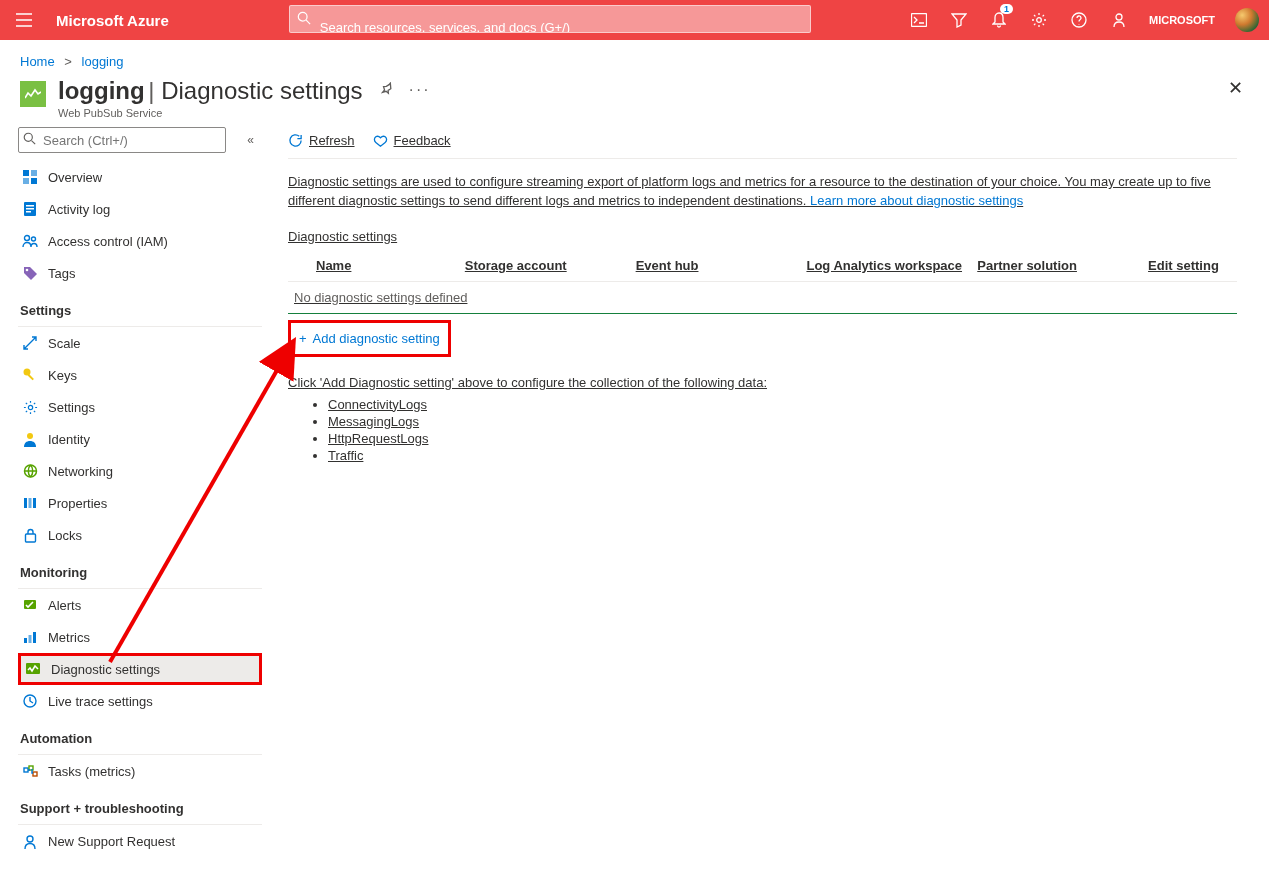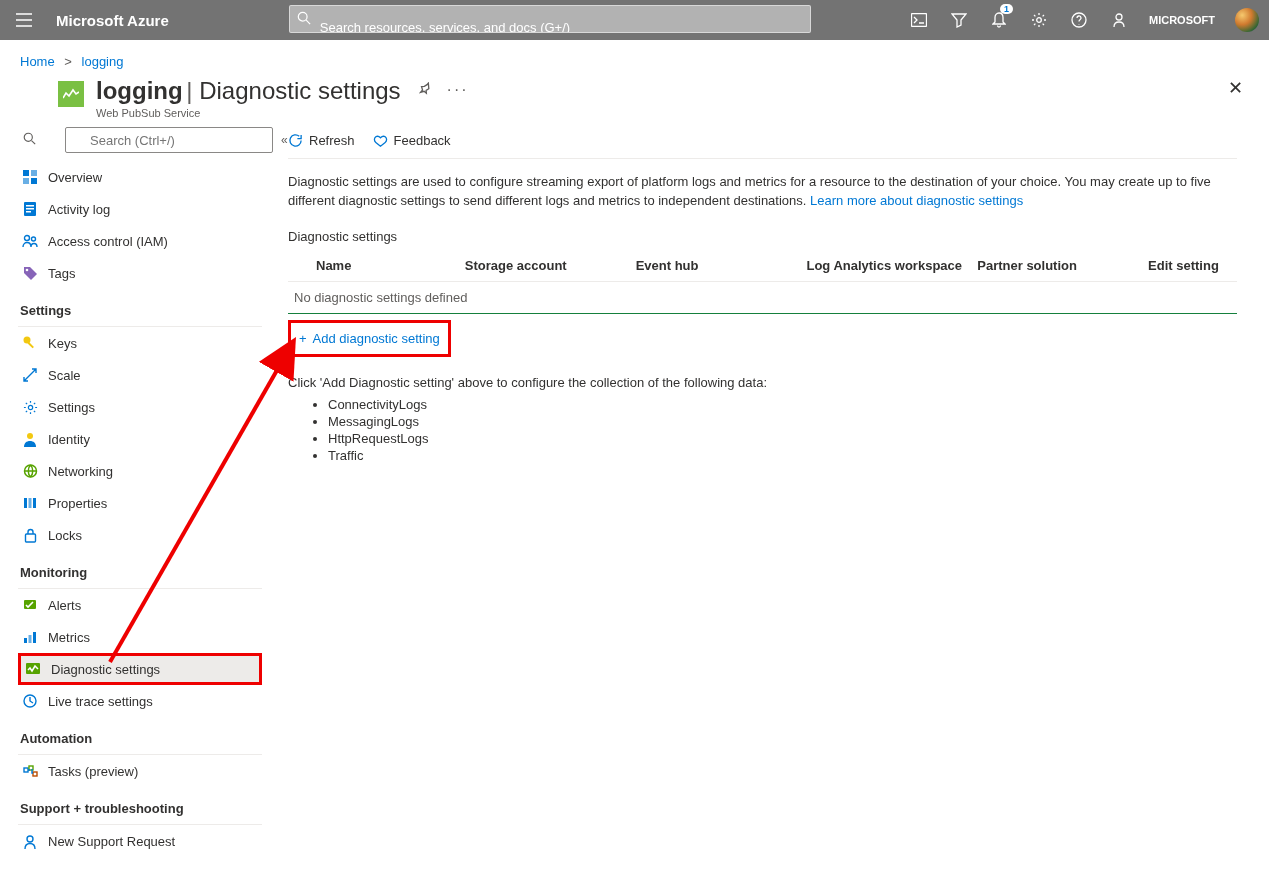--- a/index.html
+++ b/index.html
@@ -1,64 +1,64 @@
 <!DOCTYPE html>
 <html><head>
 <meta charset="utf-8">
 <style>
 * { box-sizing: border-box; margin: 0; padding: 0; }
 body { font-family: "Segoe UI", -apple-system, sans-serif; font-size: 13px; color: #323130; background: #fff; width: 1269px; height: 881px; overflow: hidden; position: relative; }
 
 
-.top-header { background: #737373; height: 40px; display: flex; align-items: center; color: #fff; }
+.top-header { background: #ef4444; height: 40px; display: flex; align-items: center; color: #fff; }
 .hamburger { width: 48px; display: flex; align-items: center; justify-content: center; cursor: pointer; }
 .brand { font-weight: 600; font-size: 15px; padding: 0 20px 0 8px; }
 .search-wrapper { flex: 0 0 522px; margin-left: 100px; }
 .search-input { width: 100%; height: 28px; background: rgba(255,255,255,0.45); border: 1px solid rgba(255,255,255,0.5); border-radius: 2px; color: #fff; padding: 16px 8px 0 30px; font-size: 13px; position: relative; }
 .search-box { position: relative; }
 .search-icon { position: absolute; left: 8px; top: 6px; color: #fff; font-size: 14px; }
 .search-input::placeholder { color: #fff; }
 .header-icons { margin-left: auto; display: flex; align-items: center; }
 .hicon { width: 40px; height: 40px; display: flex; align-items: center; justify-content: center; cursor: pointer; position: relative; }
 .badge { position: absolute; top: 4px; right: 6px; background: #fff; color: #0078d4; border-radius: 8px; font-size: 9px; padding: 0 4px; font-weight: 600; }
 .tenant { font-size: 11px; font-weight: 700; padding: 0 10px; }
 .avatar { width: 24px; height: 24px; border-radius: 50%; background: radial-gradient(circle at 30% 30%, #f6c96e, #d07a2f 40%, #336633 75%, #123456); margin: 0 10px; }
 
 
 .breadcrumb { padding: 14px 20px 8px; font-size: 13px; }
 .breadcrumb a { color: #0078d4; text-decoration: none; }
 .breadcrumb .sep { color: #605e5c; padding: 0 6px; }
 
 
-.title-row { display: flex; align-items: flex-start; padding: 0 20px 8px; margin-left: 38px; }
+.title-row { display: flex; align-items: flex-start; padding: 0 20px 8px; }
 .resource-icon { width: 26px; height: 26px; background: #7ac043; display: flex; align-items: center; justify-content: center; margin-right: 12px; margin-top: 4px; }
 .resource-icon svg { stroke: #fff; }
 .title-main { font-size: 24px; font-weight: 600; }
 .title-sep { font-weight: 300; color: #605e5c; }
 .title-sub { font-size: 11px; color: #605e5c; margin-top: 2px; }
 .title-actions { display: flex; align-items: center; gap: 14px; margin-left: 18px; margin-top: 4px; color: #605e5c; }
 .close-btn { margin-left: auto; font-size: 18px; cursor: pointer; color: #323130; padding-right: 6px; }
 
 
 .body-wrap { display: flex; padding: 0 0 0 18px; }
 .sidebar { width: 244px; flex-shrink: 0; }
 .side-search-row { display: flex; align-items: center; margin-bottom: 8px; }
-.side-search { border: 1px solid #8a8886; height: 26px; flex: 1; padding: 0 6px 0 24px; font-size: 13px; border-radius: 2px; margin-left: 47px; }
+.side-search { border: 1px solid #8a8886; height: 26px; flex: 1; padding: 0 6px 0 24px; font-size: 13px; border-radius: 2px; }
 .side-search-box { position: relative; flex: 1; }
 .side-search-icon { position: absolute; left: 5px; top: 5px; color: #605e5c; }
 .collapse-btn { padding: 0 8px; cursor: pointer; color: #605e5c; font-size: 12px; }
 
 .nav-group-label { font-size: 13px; font-weight: 600; padding: 14px 0 4px 2px; }
 .nav-hr { border: none; border-top: 1px solid #edebe9; margin: 4px 0 0; }
 .nav-item { display: flex; align-items: center; height: 32px; padding-left: 2px; cursor: pointer; font-size: 13px; }
 .nav-item.active { background: #edebe9; }
 .nav-icon { width: 20px; display: flex; justify-content: center; margin-right: 8px; font-size: 14px; }
 .red-box { border: 3px solid #e00; }
 
-.content { flex: 1; padding-left: 26px; padding-right: 32px; }
+.content { flex: 1; padding-left: 26px; padding-right: 32px; text-decoration: underline; }
 .toolbar { display: flex; align-items: center; gap: 18px; padding: 6px 0 10px; }
 .tool-btn { display: inline-flex; align-items: center; gap: 6px; cursor: pointer; color: #323130; font-size: 13px; }
 .tool-btn svg, .tool-btn .icn { color: #0078d4; }
 .content-hr { border: none; border-top: 1px solid #edebe9; margin-bottom: 14px; }
 
 .desc { font-size: 13px; line-height: 1.45; max-width: 940px; }
 .desc a { color: #0078d4; text-decoration: none; }
 
 .table-label { font-size: 13px; margin-top: 18px; margin-bottom: 6px; }
 table.ds { width: 100%; border-collapse: collapse; font-size: 13px; }
@@ -224,34 +224,34 @@
             </svg>
           </span>
           <span>Tags</span>
         </div>
       </div>
     <div id="nav-groups-container">
         <div class="nav-group-label">Settings</div>
         <hr class="nav-hr">
         <div class="nav-item">
           <span class="nav-icon">
+            <svg width="14" height="14" viewBox="0 0 14 14" fill="none" stroke="#0078d4" stroke-width="1.4">
+              <path d="M1 13L13 1M9 1h4v4M5 13H1V9"></path>
+            </svg>
+          </span>
+          <span>Scale</span>
+        </div>
+        <div class="nav-item">
+          <span class="nav-icon">
             <svg width="14" height="14" viewBox="0 0 14 14">
               <circle cx="4" cy="4" r="3.5" fill="#f2c811"></circle>
               <rect x="6" y="6" width="7" height="2" fill="#f2c811" transform="rotate(45 6 6)"></rect>
             </svg>
           </span>
           <span>Keys</span>
-        </div>
-        <div class="nav-item">
-          <span class="nav-icon">
-            <svg width="14" height="14" viewBox="0 0 14 14" fill="none" stroke="#0078d4" stroke-width="1.4">
-              <path d="M1 13L13 1M9 1h4v4M5 13H1V9"></path>
-            </svg>
-          </span>
-          <span>Scale</span>
         </div>
         <div class="nav-item">
           <span class="nav-icon">
             <svg width="15" height="15" viewBox="0 0 16 16" fill="none" stroke="#0078d4" stroke-width="1.3">
               <circle cx="8" cy="8" r="2.3"></circle>
               <path d="M8 1v2M8 13v2M1 8h2M13 8h2M3 3l1.4 1.4M11.6 11.6L13 13M13 3l-1.4 1.4M4.4 11.6L3 13"></path>
             </svg>
           </span>
           <span>Settings</span>
         </div>
@@ -335,21 +335,21 @@
         <hr class="nav-hr">
         <div class="nav-item">
           <span class="nav-icon">
             <svg width="15" height="13" viewBox="0 0 15 13" fill="none" stroke="#0078d4" stroke-width="1.4">
               <rect x="1" y="3" width="4" height="4"></rect>
               <rect x="6" y="1" width="4" height="4" stroke="#57a300"></rect>
               <rect x="10" y="7" width="4" height="4" stroke="#ba4c00"></rect>
               <path d="M5 5h2M9 4v4h1"></path>
             </svg>
           </span>
-          <span>Tasks (preview)</span>
+          <span>Tasks (metrics)</span>
         </div>
         <div class="nav-group-label">Support + troubleshooting</div>
         <hr class="nav-hr">
         <div class="nav-item">
           <span class="nav-icon">
             <svg width="14" height="15" viewBox="0 0 14 15" fill="none" stroke="#0078d4" stroke-width="1.4">
               <circle cx="7" cy="5" r="3"></circle>
               <path d="M2 15c0-3.5 2-5.5 5-5.5s5 2 5 5.5"></path>
             </svg>
           </span>

